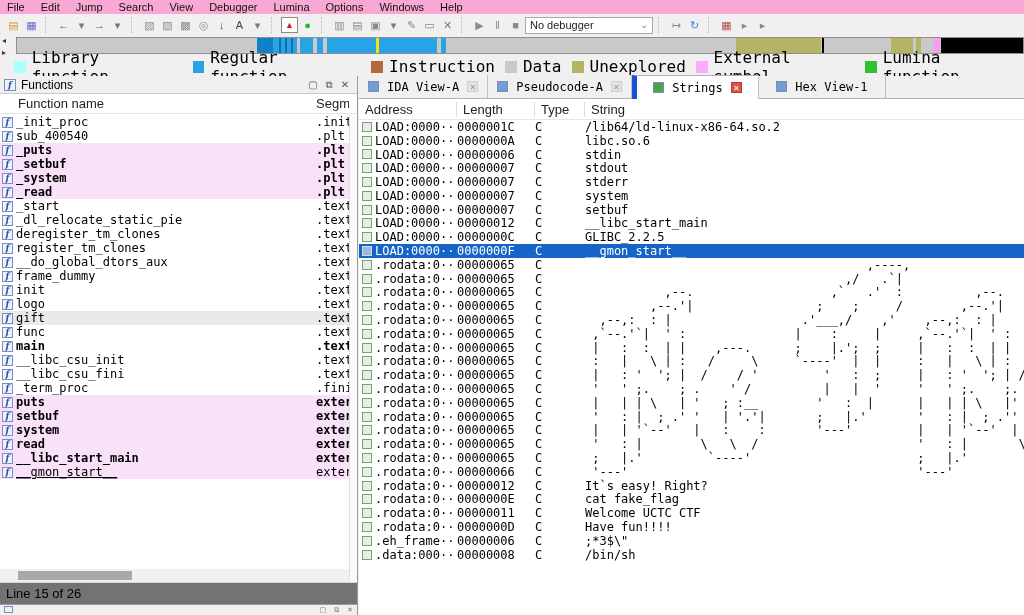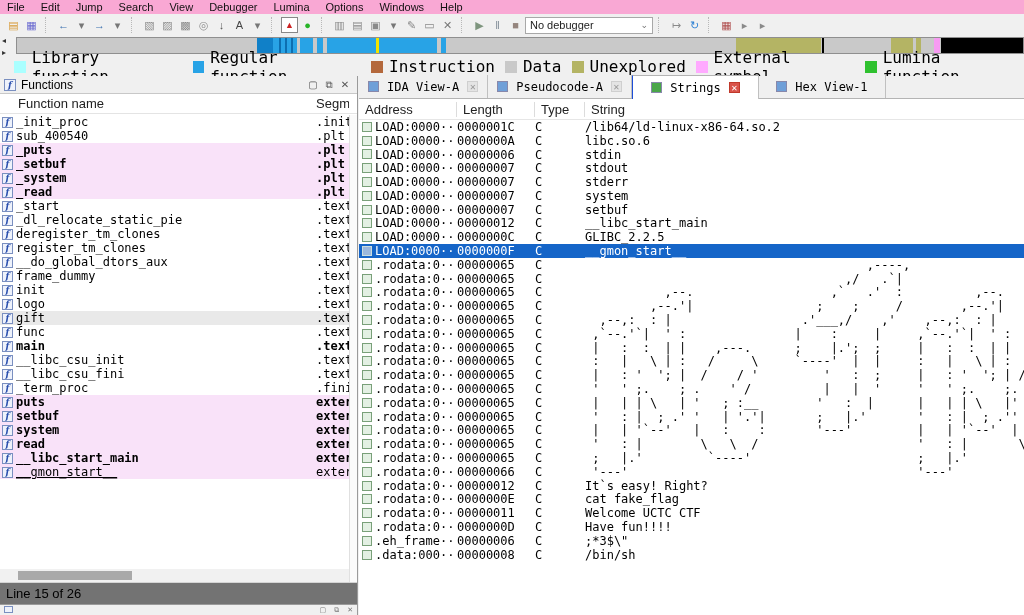--- a/index.html
+++ b/index.html
@@ -78,21 +78,21 @@
                       display:flex; align-items:flex-start; padding:1px 4px; gap:6px; }
   #fp-bottom-sliver .f-ico { width:9px; height:7px; }
   #fp-bottom-sliver .ctr { margin-left:auto; display:flex; gap:8px; color:#777; font-size:7px; }
 
   
   #strings-panel { position:absolute; left:359px; top:76px; right:0; bottom:0; background:#fff; }
   #tabbar { height:23px; background:#f0f0f0; border-bottom:1px solid #b4b4b4;
             display:flex; align-items:flex-end; }
   .tab { height:23px; display:flex; align-items:center; gap:8px; padding:0 9px;
          border-right:1px solid #c0c0c0; font-size:12px; min-width:127px; justify-content:center; }
-  .tab.active { background:#fff; border-top:1px solid #b4b4b4; border-left:1px solid #1d4ed8;
+  .tab.active { background:#fff; border-top:1px solid #b4b4b4; border-left:5px solid #1d4ed8;
                 margin-bottom:-1px; height:24px; }
   .tab-ico { width:11px; height:11px; border:1px solid #88a; display:inline-block; }
   .tab-close { width:11px; height:11px; font-size:8px; line-height:11px; text-align:center;
                color:#999; background:#e4e4e4; border:1px solid #cfcfcf; }
   .tab-close.red { background:#d9534a; border-color:#c0392b; color:#fff; }
   #sp-header { height:21px; position:relative; border-bottom:1px solid #e6e6e6;
                font-size:13px; color:#222; display:flex; align-items:center;justify-content:center; }
   #sp-header .hc { padding-left:6px; border-right:1px solid #dcdcdc; height:15px;
                    display:flex; align-items:center; }
   #sp-rows { position:absolute; top:44px; left:0; right:0; bottom:0; overflow:hidden; }

